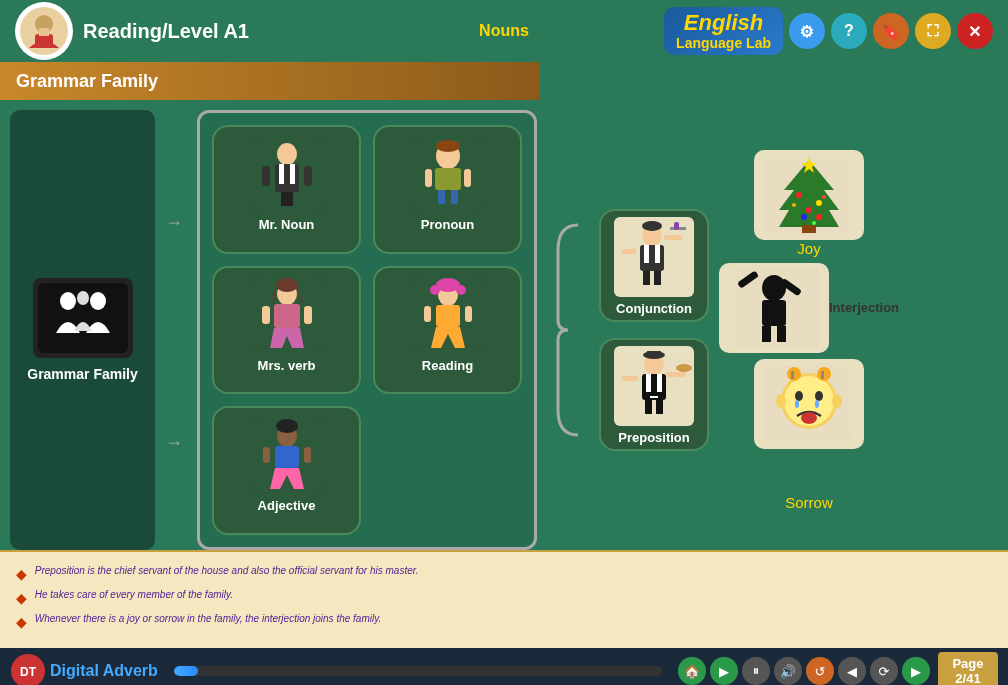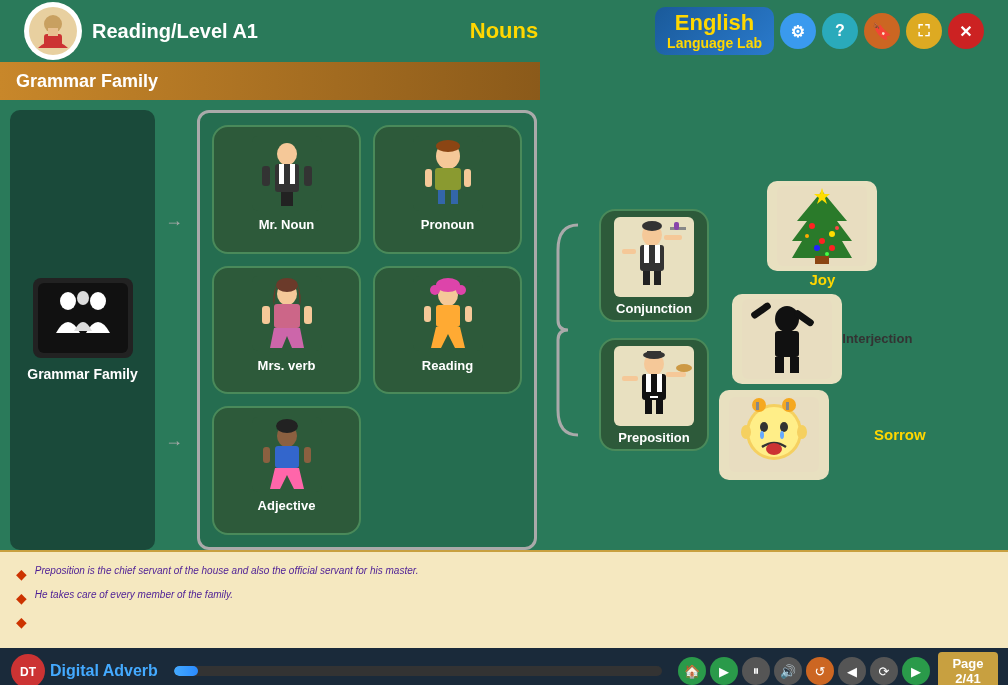--- a/index.html
+++ b/index.html
@@ -10,21 +10,21 @@
       font-family: Arial, sans-serif;
       background: #2a7a5a;
     }
 
     
     .header {
       display: flex;
       align-items: center;
       background: #2a7a5a;
       height: 62px;
-      padding: 0 24px;
+      padding: 0 15px;
       position: relative;
     }
     .header-logo {
       width: 58px;
       height: 58px;
       background: #fff;
       border-radius: 50%;
       display: flex;
       align-items: center;
       justify-content: center;
@@ -32,21 +32,21 @@
       flex-shrink: 0;
     }
     .header-title {
       color: #fff;
       font-size: 20px;
       font-weight: bold;
       margin-left: 10px;
     }
     .header-nouns {
       color: #FFD700;
-      font-size: 22px;
+      font-size: 16px;
       font-weight: bold;
       position: absolute;
       left: 50%;
       transform: translateX(-50%);
     }
     .header-right {
       margin-left: auto;
       display: flex;
       align-items: center;
       gap: 6px;
@@ -55,20 +55,21 @@
       background: linear-gradient(135deg, #1a5a9a, #2a7acc);
       border-radius: 10px;
       padding: 4px 12px;
       text-align: center;
       color: #FFD700;
     }
     .english-lab-box .eng-title {
       font-size: 22px;
       font-weight: bold;
       line-height: 1.1;
+      font-style: italic;
     }
     .english-lab-box .lab-subtitle {
       font-size: 14px;
       font-weight: bold;
     }
     .header-btn {
       width: 36px;
       height: 36px;
       border-radius: 50%;
       border: none;
@@ -217,21 +218,21 @@
       height: 90px;
       display: flex;
       flex-direction: column;
       align-items: center;
       justify-content: center;
       font-size: 32px;
     }
     .emotion-label {
       color: #FFD700;
       font-size: 15px;
-      font-weight: bold;
+      font-weight: normal;
       text-align: left;
     }
     .emotion-label-dark {
       color: #333;
       font-size: 13px;
       font-weight: bold;
       text-align: center;
     }
 
     
@@ -566,21 +567,21 @@
           <rect x="33" y="58" width="9" height="16" fill="#111"></rect>
           <rect x="48" y="58" width="9" height="16" fill="#111"></rect>
 
           <rect x="8" y="15" width="22" height="7" rx="3" fill="#111" transform="rotate(-35,8,15)"></rect>
           <rect x="55" y="10" width="22" height="7" rx="3" fill="#111" transform="rotate(35,55,10)"></rect>
         </svg>
       </div>
       <span class="emotion-label-dark">Interjection</span>
     </div>
 
-    <div style="display:flex;align-items:center;gap:45px;">
+    <div style="display:flex;flex-direction:column;align-items:center;gap:45px;">
       <div class="emotion-card">
         <svg width="90" height="75" viewBox="0 0 90 75">
           <rect width="90" height="75" rx="6" fill="#e8ddc0"></rect>
 
           <circle cx="45" cy="35" r="28" fill="#f5d060"></circle>
           <circle cx="45" cy="35" r="25" fill="#ffee88"></circle>
 
           <ellipse cx="35" cy="30" rx="4" ry="5" fill="#333"></ellipse>
           <ellipse cx="55" cy="30" rx="4" ry="5" fill="#333"></ellipse>
 
@@ -609,20 +610,21 @@
   <div class="desc-row">
     <span class="bullet">◆</span>
     <span class="desc-text">Preposition is the chief servant of the house and also the official servant for his master.</span>
   </div>
   <div class="desc-row">
     <span class="bullet">◆</span>
     <span class="desc-text">He takes care of every member of the family.</span>
   </div>
   <div class="desc-row">
     <span class="bullet">◆</span>
+    <span class="desc-text">Whenever there is a joy or sorrow in the family, the interjection joins the family.</span>
   </div>
 </div>
 
 <div class="footer">
   <div class="footer-logo">
     <svg width="36" height="36" viewBox="0 0 36 36">
       <circle cx="18" cy="18" r="17" fill="#cc3333"></circle>
       <text x="18" y="23" text-anchor="middle" fill="white" font-size="12" font-weight="bold">DT</text>
     </svg>
     <span class="footer-logo-text">Digital Adverb</span>

